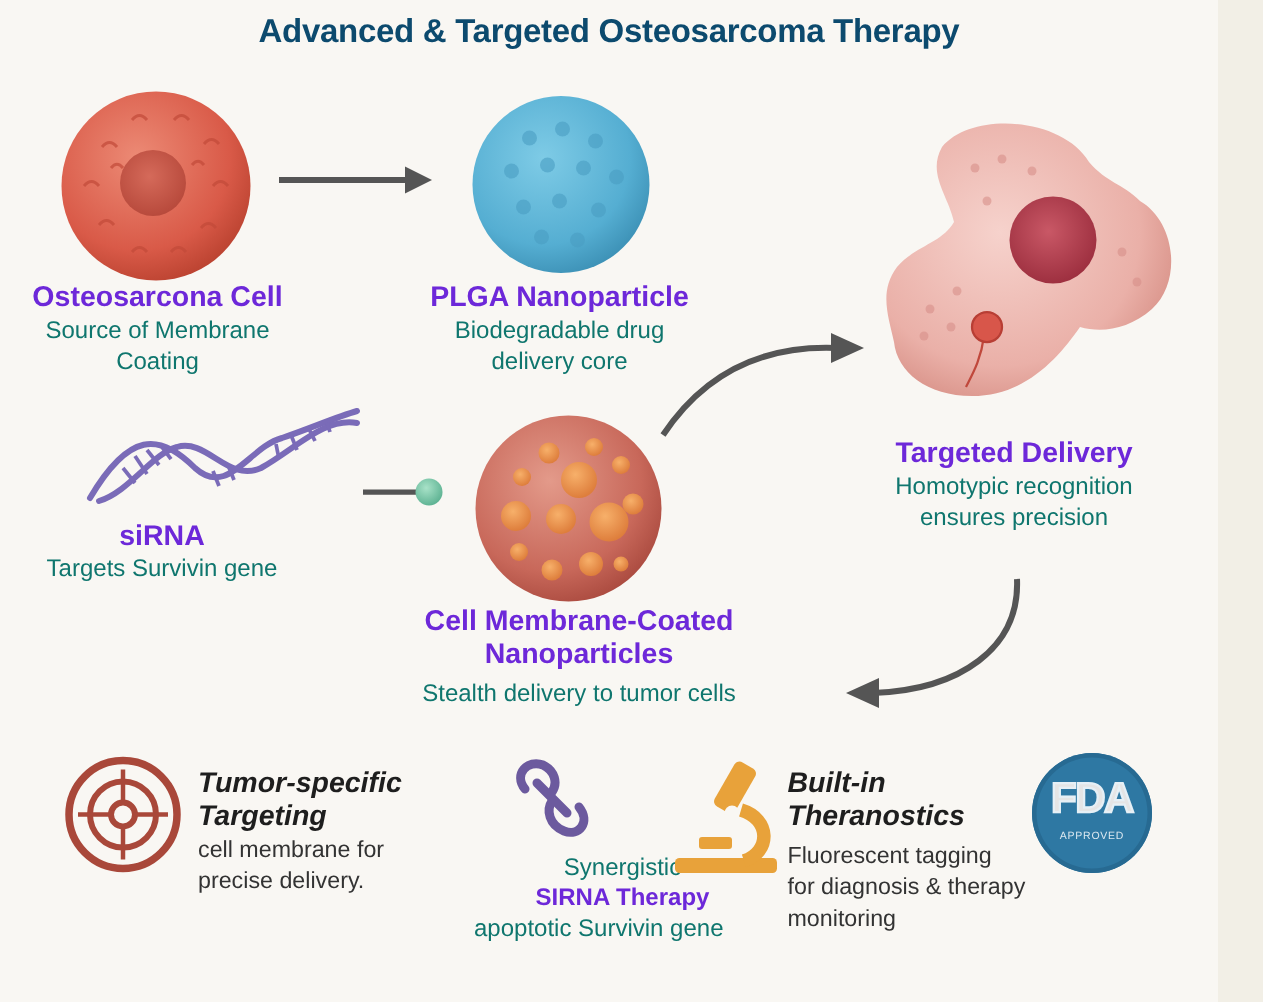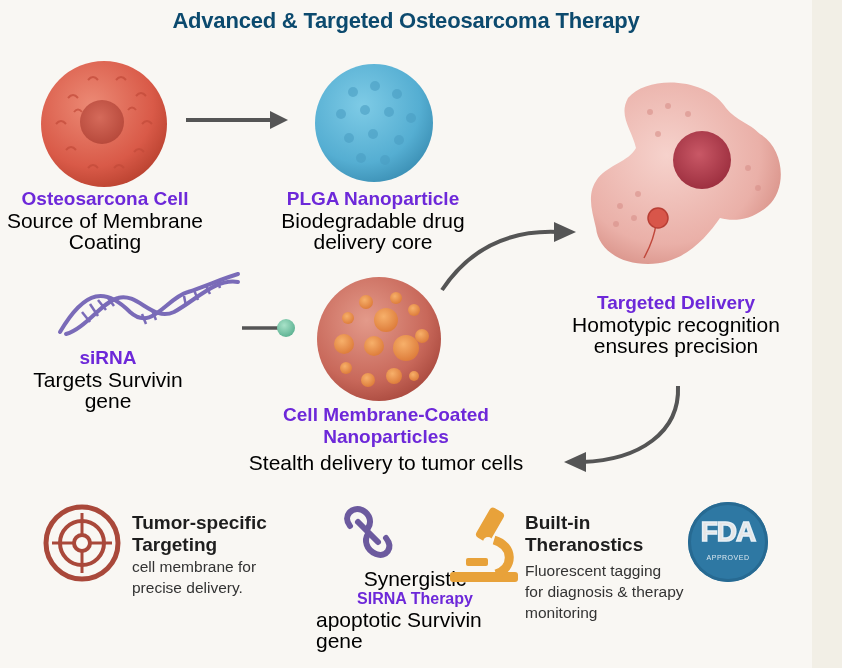--- a/index.html
+++ b/index.html
@@ -7,23 +7,23 @@
     width: 842px; height: 668px; overflow: hidden; position: relative;
     background: #f9f7f3;
     font-family: "Liberation Sans", "DejaVu Sans", sans-serif;
     color: #222;
   }
   .right-strip { position: absolute; left: 812px; top: 0; width: 30px; height: 668px; background: #f2efe6; }
   .abs { position: absolute; }
   .title { left: 0; width: 812px; top: 8px; text-align: center; font-size: 22px; font-weight: bold; color: #0c4a6e; letter-spacing: -0.2px; }
   .lbl { position: absolute; text-align: center; }
   .lbl .h { font-size: 19px; font-weight: bold; color: #6d28d9; line-height: 22px; text-align: center; }
-  .lbl .s { font-size: 21px; color: #000000; line-height: 21px; }
+  .lbl .s { font-size: 16px; color: #0f766e; line-height: 21px; }
   .feat { position: absolute; }
-  .feat .h { font-size: 19px; font-weight: bold; color: #1e1e1e; line-height: 22px; }
+  .feat .h { font-size: 19px; font-weight: bold; color: #1e1e1e; line-height: 22px; font-style: italic; }
   .feat .s { font-size: 15.5px; color: #333; line-height: 21px; }
   svg { position: absolute; overflow: visible; }
 </style>
 </head>
 <body>
 
 <div class="right-strip"></div>
 
 <div class="abs title">Advanced &amp; Targeted Osteosarcoma Therapy</div>
 

